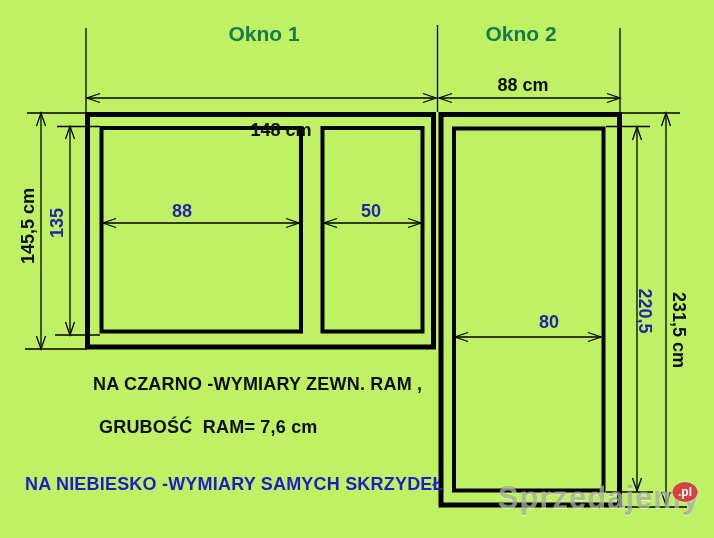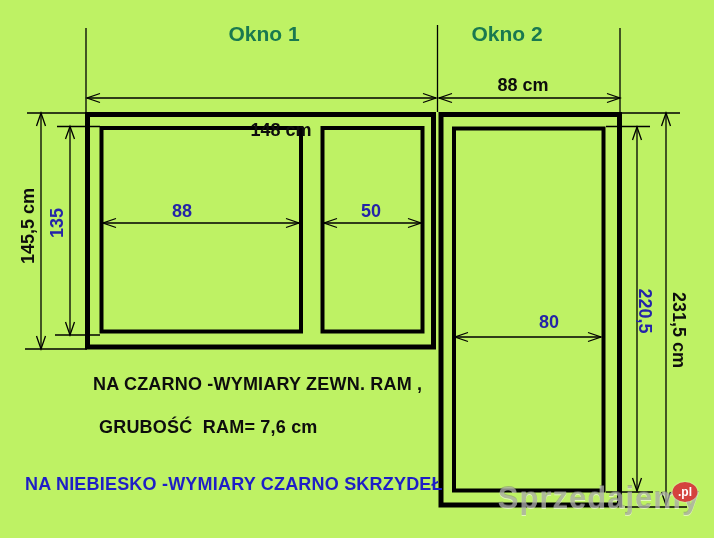--- a/index.html
+++ b/index.html
@@ -116,35 +116,35 @@
       <polyline class="thin" points="632.5,140 637,127 641.5,140"></polyline>
       <polyline class="thin" points="632.5,478 637,491 641.5,478"></polyline>
 
       <line class="thin" x1="666" y1="113" x2="666" y2="505"></line>
       <polyline class="thin" points="661.5,126 666,113 670.5,126"></polyline>
       <polyline class="thin" points="661.5,492 666,505 670.5,492"></polyline>
     </g>
   </svg>
 
   <div class="lbl title" style="left:264px;top:33px;">Okno 1</div>
-  <div class="lbl title" style="left:507px;top:33px;text-align:center;">Okno 2</div>
+  <div class="lbl title" style="left:521px;top:33px;text-align:center;">Okno 2</div>
 
   <div class="lbl dim-black" style="left:281px;top:83px;margin-top:47px;">148 cm</div>
   <div class="lbl dim-black" style="left:523px;top:85px;">88 cm</div>
   <div class="lbl dim-black rot-ccw" style="left:28px;top:226px;">145,5 cm</div>
   <div class="lbl dim-black rot-cw" style="left:679px;top:330px;">231,5 cm</div>
 
   <div class="lbl dim-blue rot-ccw" style="left:57px;top:223px;">135</div>
   <div class="lbl dim-blue" style="left:182px;top:211px;">88</div>
   <div class="lbl dim-blue" style="left:371px;top:211px;">50</div>
   <div class="lbl dim-blue" style="left:525px;top:322px;margin-left:24px;">80</div>
   <div class="lbl dim-blue rot-cw" style="left:645px;top:311px;">220,5</div>
 
   <div class="lbl note-black left-anchor" style="left:87px;top:384px;">NA CZARNO -WYMIARY ZEWN. RAM ,</div>
   <div class="lbl note-black left-anchor" style="left:93px;top:427px;">GRUBOŚĆ  RAM= 7,6 cm</div>
-  <div class="lbl note-blue left-anchor" style="left:25px;top:484px;">NA NIEBIESKO -WYMIARY CZARNO SKRZYDEŁ</div>
+  <div class="lbl note-blue left-anchor" style="left:25px;top:484px;">NA NIEBIESKO -WYMIARY SAMYCH SKRZYDEŁ</div>
 
   <div class="lbl watermark" style="left:599px;top:497px;">Sprzedajemy</div>
   <div class="logo-badge">
     <span>.pl</span>
   </div>
 
 </div>
 
 </body></html>

